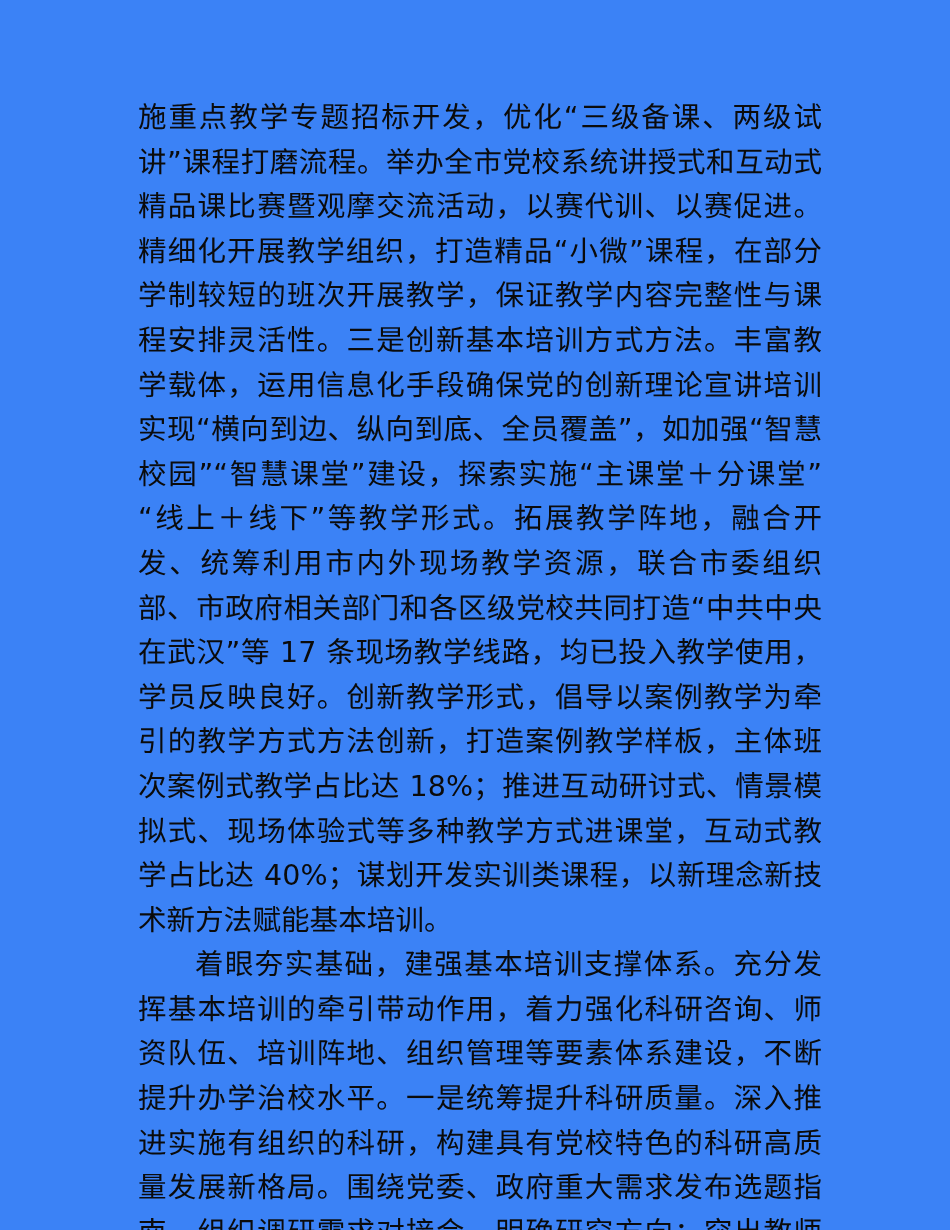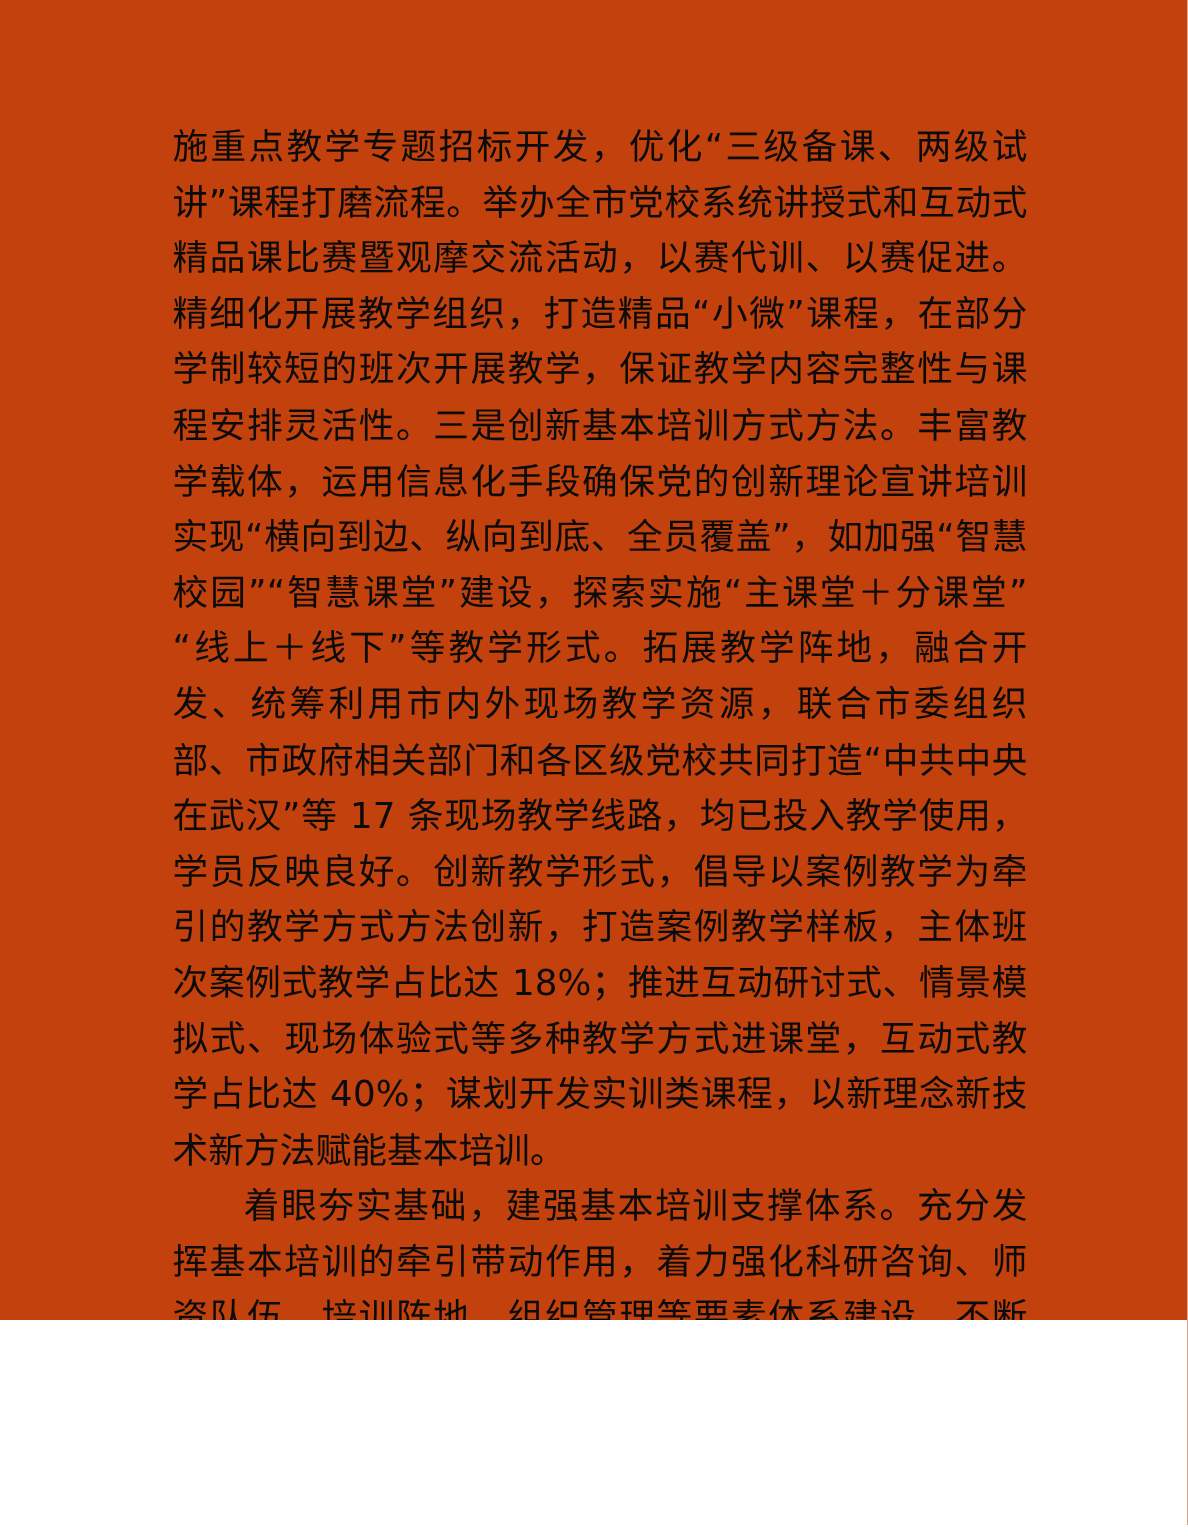--- a/index.html
+++ b/index.html
@@ -8,22 +8,22 @@
     padding: 0;
     background: #ffffff;
   }
   body {
     font-family: "DejaVu Sans", "Liberation Sans", sans-serif;
     color: #000000;
   }
   .page {
     position: relative;
     width: 950px;
-    height: 1056px;
-    background: #c2410c;
+    height: 1230px;
+    background: #3b82f6;
     overflow: hidden;
     box-sizing: border-box;
   }
   .text-column {
     position: absolute;
     left: 138px;
     top: 96px;
     width: 684px;
   }
   .para {

